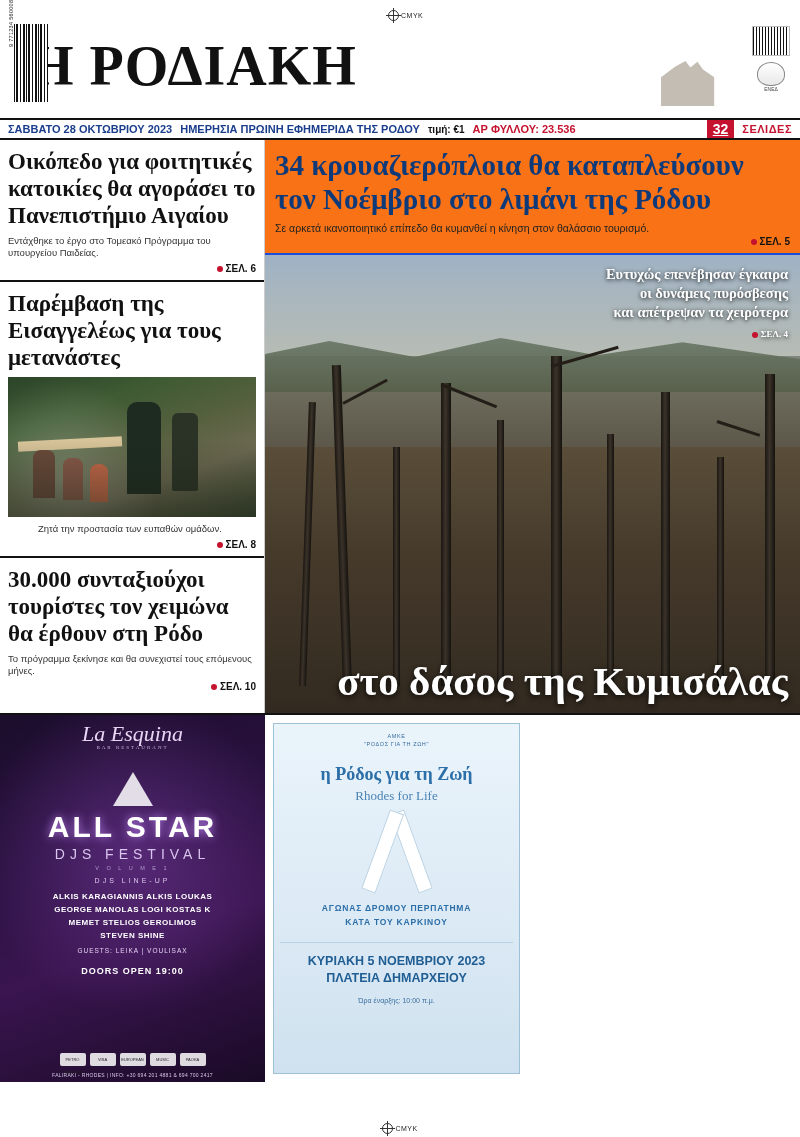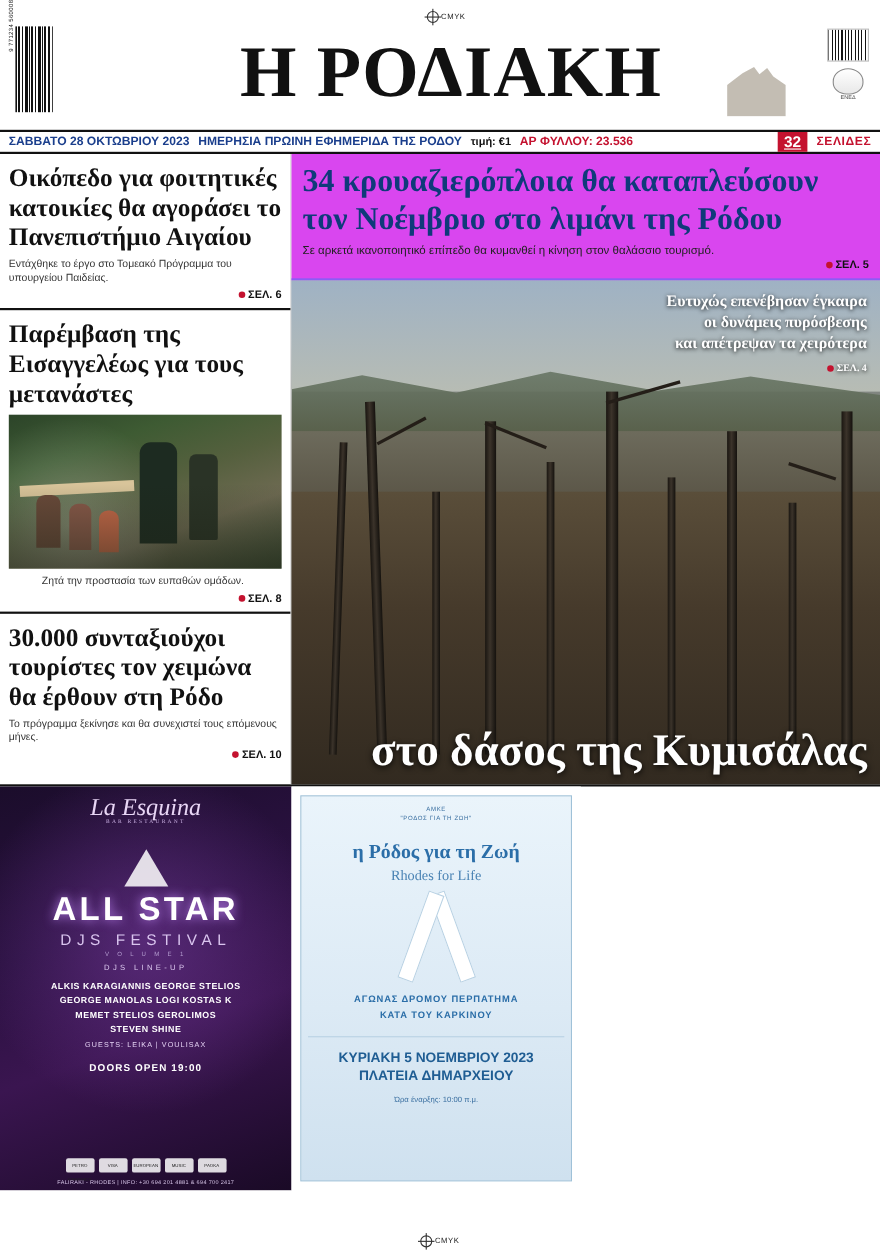--- a/index.html
+++ b/index.html
@@ -67,24 +67,24 @@
     position: absolute;
     left: 8px; top: 47px;
     font-size: 5.5px;
     color: #222;
     transform: rotate(-90deg);
     transform-origin: left top;
     white-space: nowrap;
     letter-spacing: .3px;
   }
   .paper-title {
-    text-align: center;
-    font-family: "Liberation Serif", serif;
-    font-weight: bold;
-    font-size: 66px;
+    text-align: left;
+    font-family: "Liberation Serif", serif;
+    font-weight: bold;
+    font-size: 56px;
     line-height: 96px;
     letter-spacing: 1px;
     color: #111;
     margin: 0;
     padding-left: 20px;
   }
   .deer-logo {
     position: absolute;
     right: 76px; top: 58px;
     width: 70px; height: 48px;
@@ -231,22 +231,22 @@
   .tp-plank {
     position: absolute;
     left: 4%; top: 44%;
     width: 42%; height: 10px;
     background: #d8c49a;
     transform: rotate(-3deg);
   }
 
   
   .lead-head {
-    background: #d946ef;
-    border-bottom: 2px solid #8b5cf6;
+    background: #f97316;
+    border-bottom: 2px solid #1d4ed8;
     padding: 8px 10px 6px 10px;
     box-sizing: border-box;
   }
   .lead-head h1 {
     margin: 0;
     font-family: "Liberation Serif", serif;
     font-weight: bold;
     font-size: 29px;
     line-height: 34px;
     color: #0f3a7a;
@@ -723,21 +723,21 @@
       <div class="lbl">
         <span>La Esquina</span>
         <small>BAR RESTAURANT</small>
       </div>
       <div class="tri"></div>
       <h3>ALL STAR</h3>
       <div class="djf">DJS FESTIVAL</div>
       <div class="vol">V O L U M E   1</div>
       <div class="lineup">DJS LINE-UP</div>
       <div class="djs">
-        <div>ALKIS KARAGIANNIS    GEORGE STELIOS</div>
+        <div>ALKIS KARAGIANNIS    ALKIS LOUKAS</div>
         <div>GEORGE MANOLAS    LOGI    KOSTAS K</div>
         <div>MEMET    STELIOS GEROLIMOS</div>
         <div>STEVEN SHINE</div>
       </div>
       <div class="guests">GUESTS: LEIKA | VOULISAX</div>
       <div class="doors">DOORS OPEN 19:00</div>
       <div class="sponsors">
         <span>PETRO GRAPHICS</span>
         <span>VISA</span>
         <span>EUROPEAN</span>

